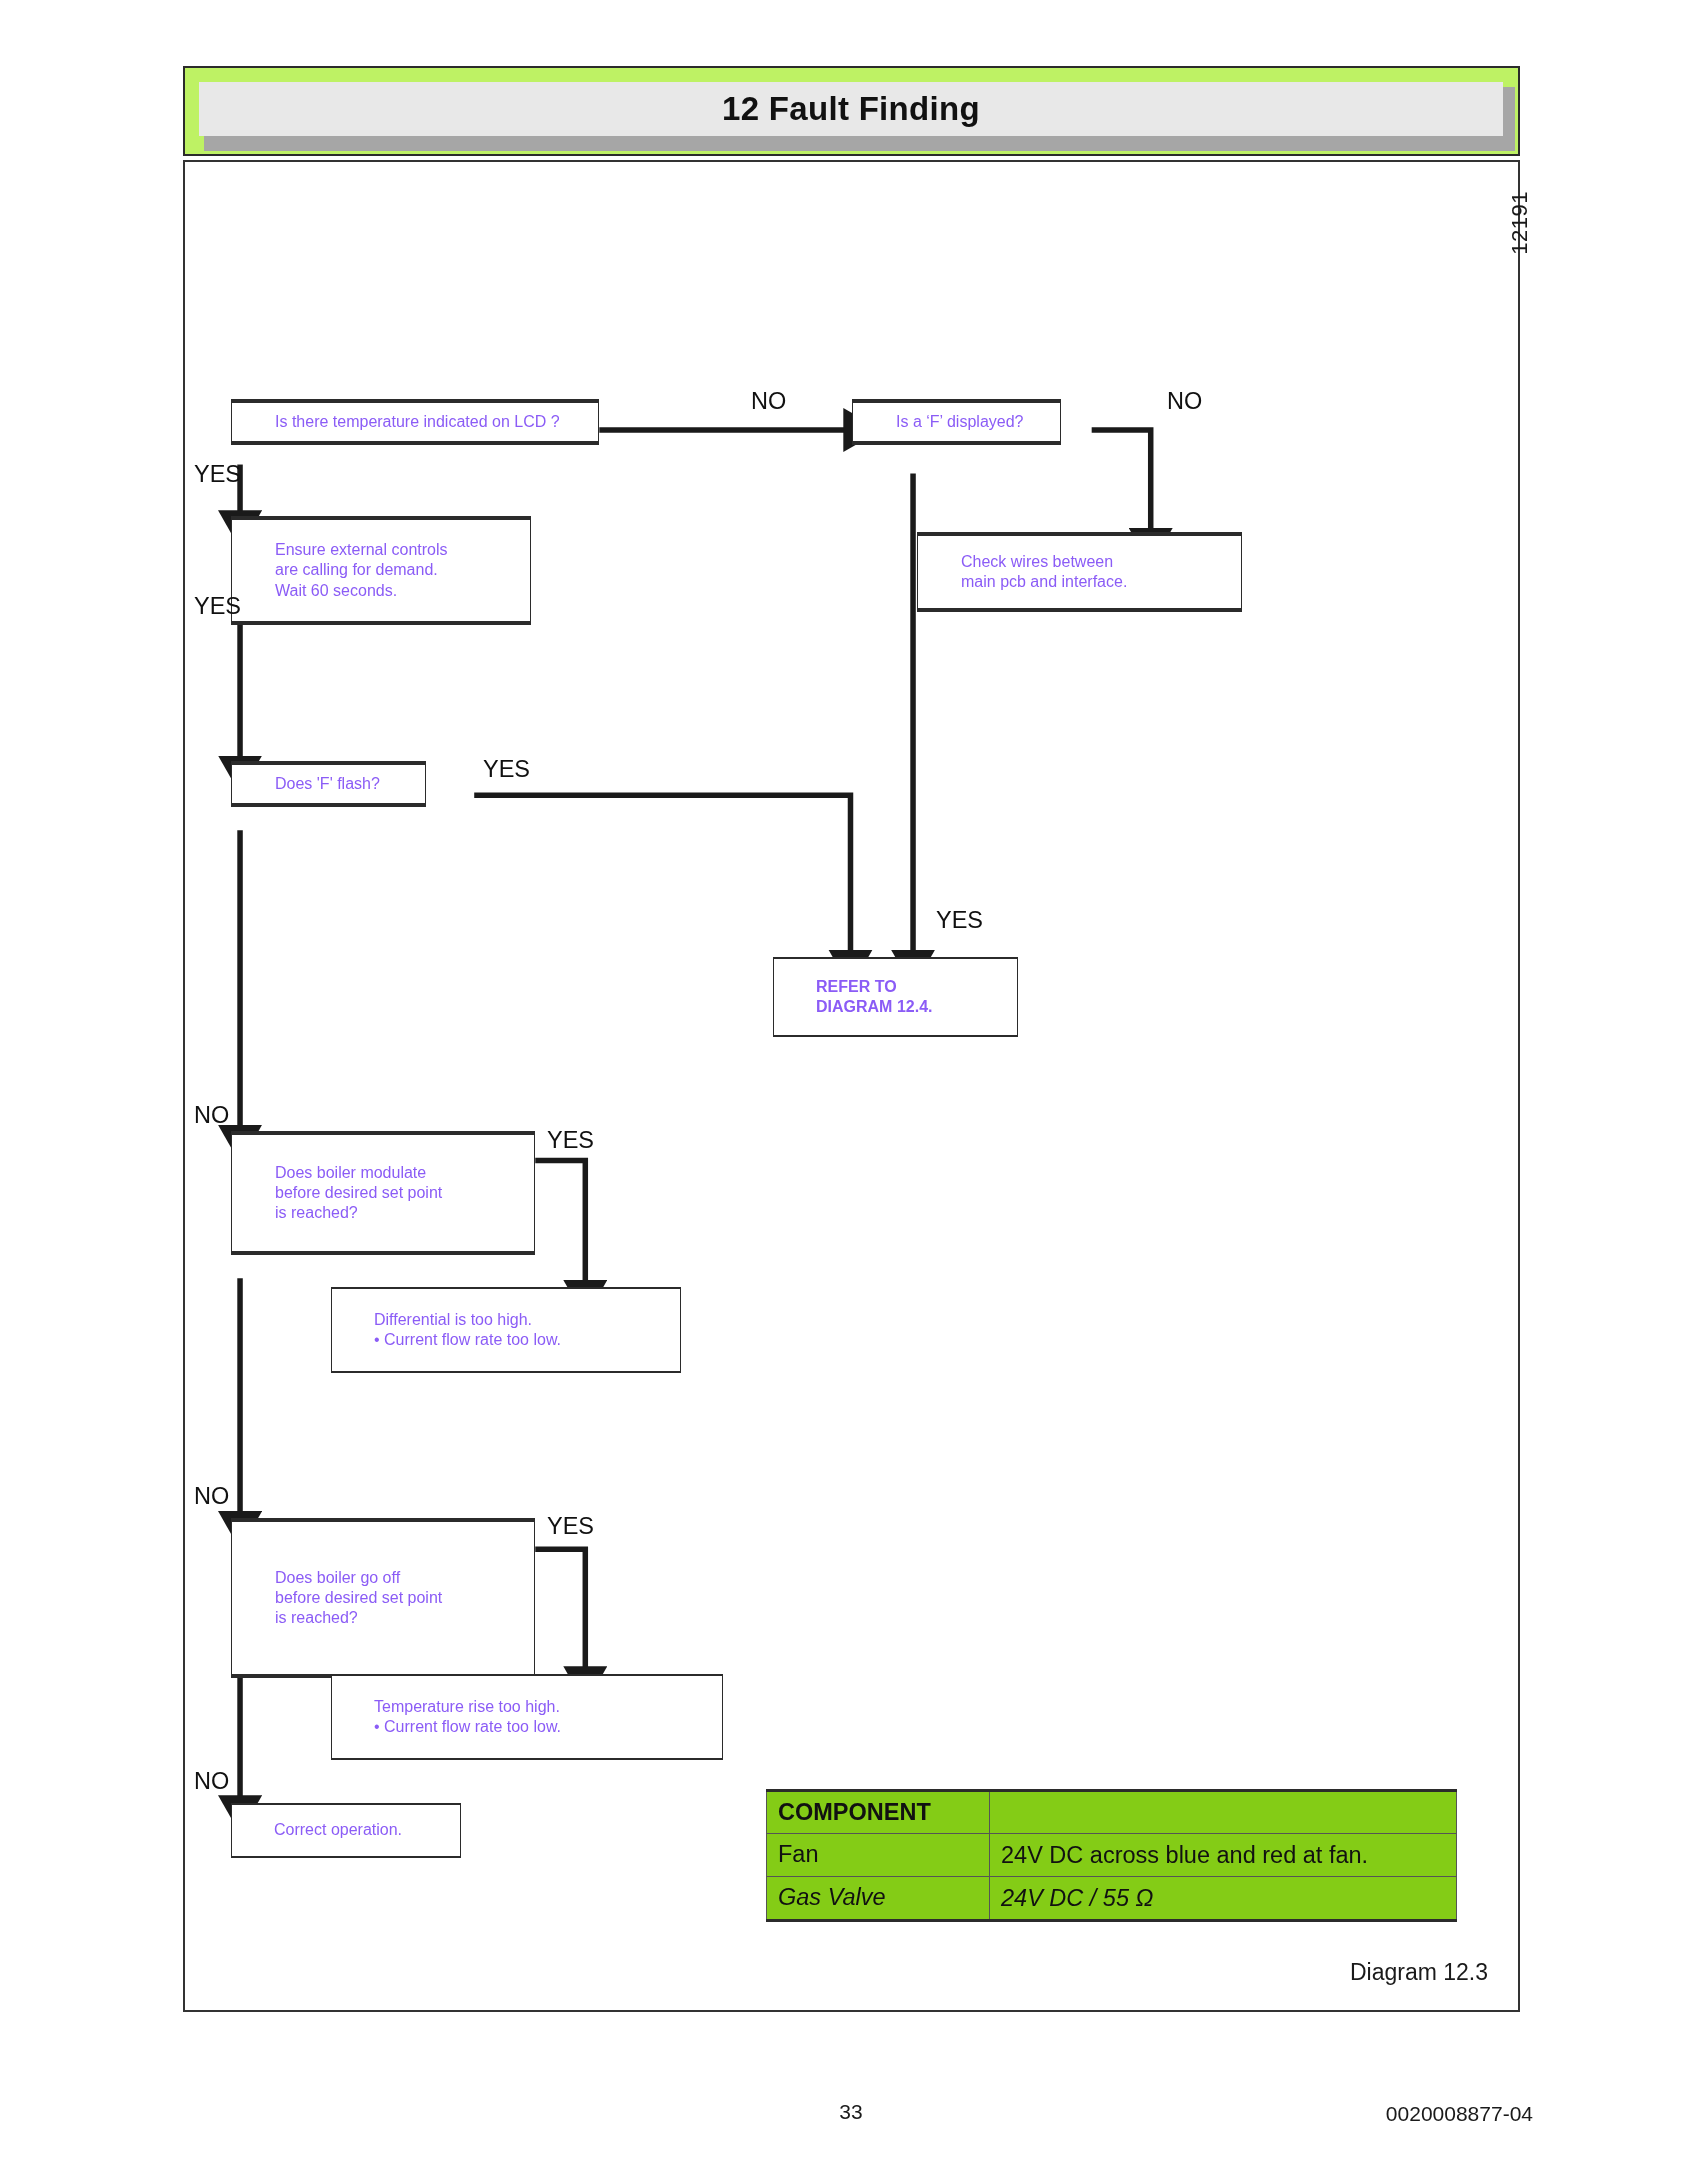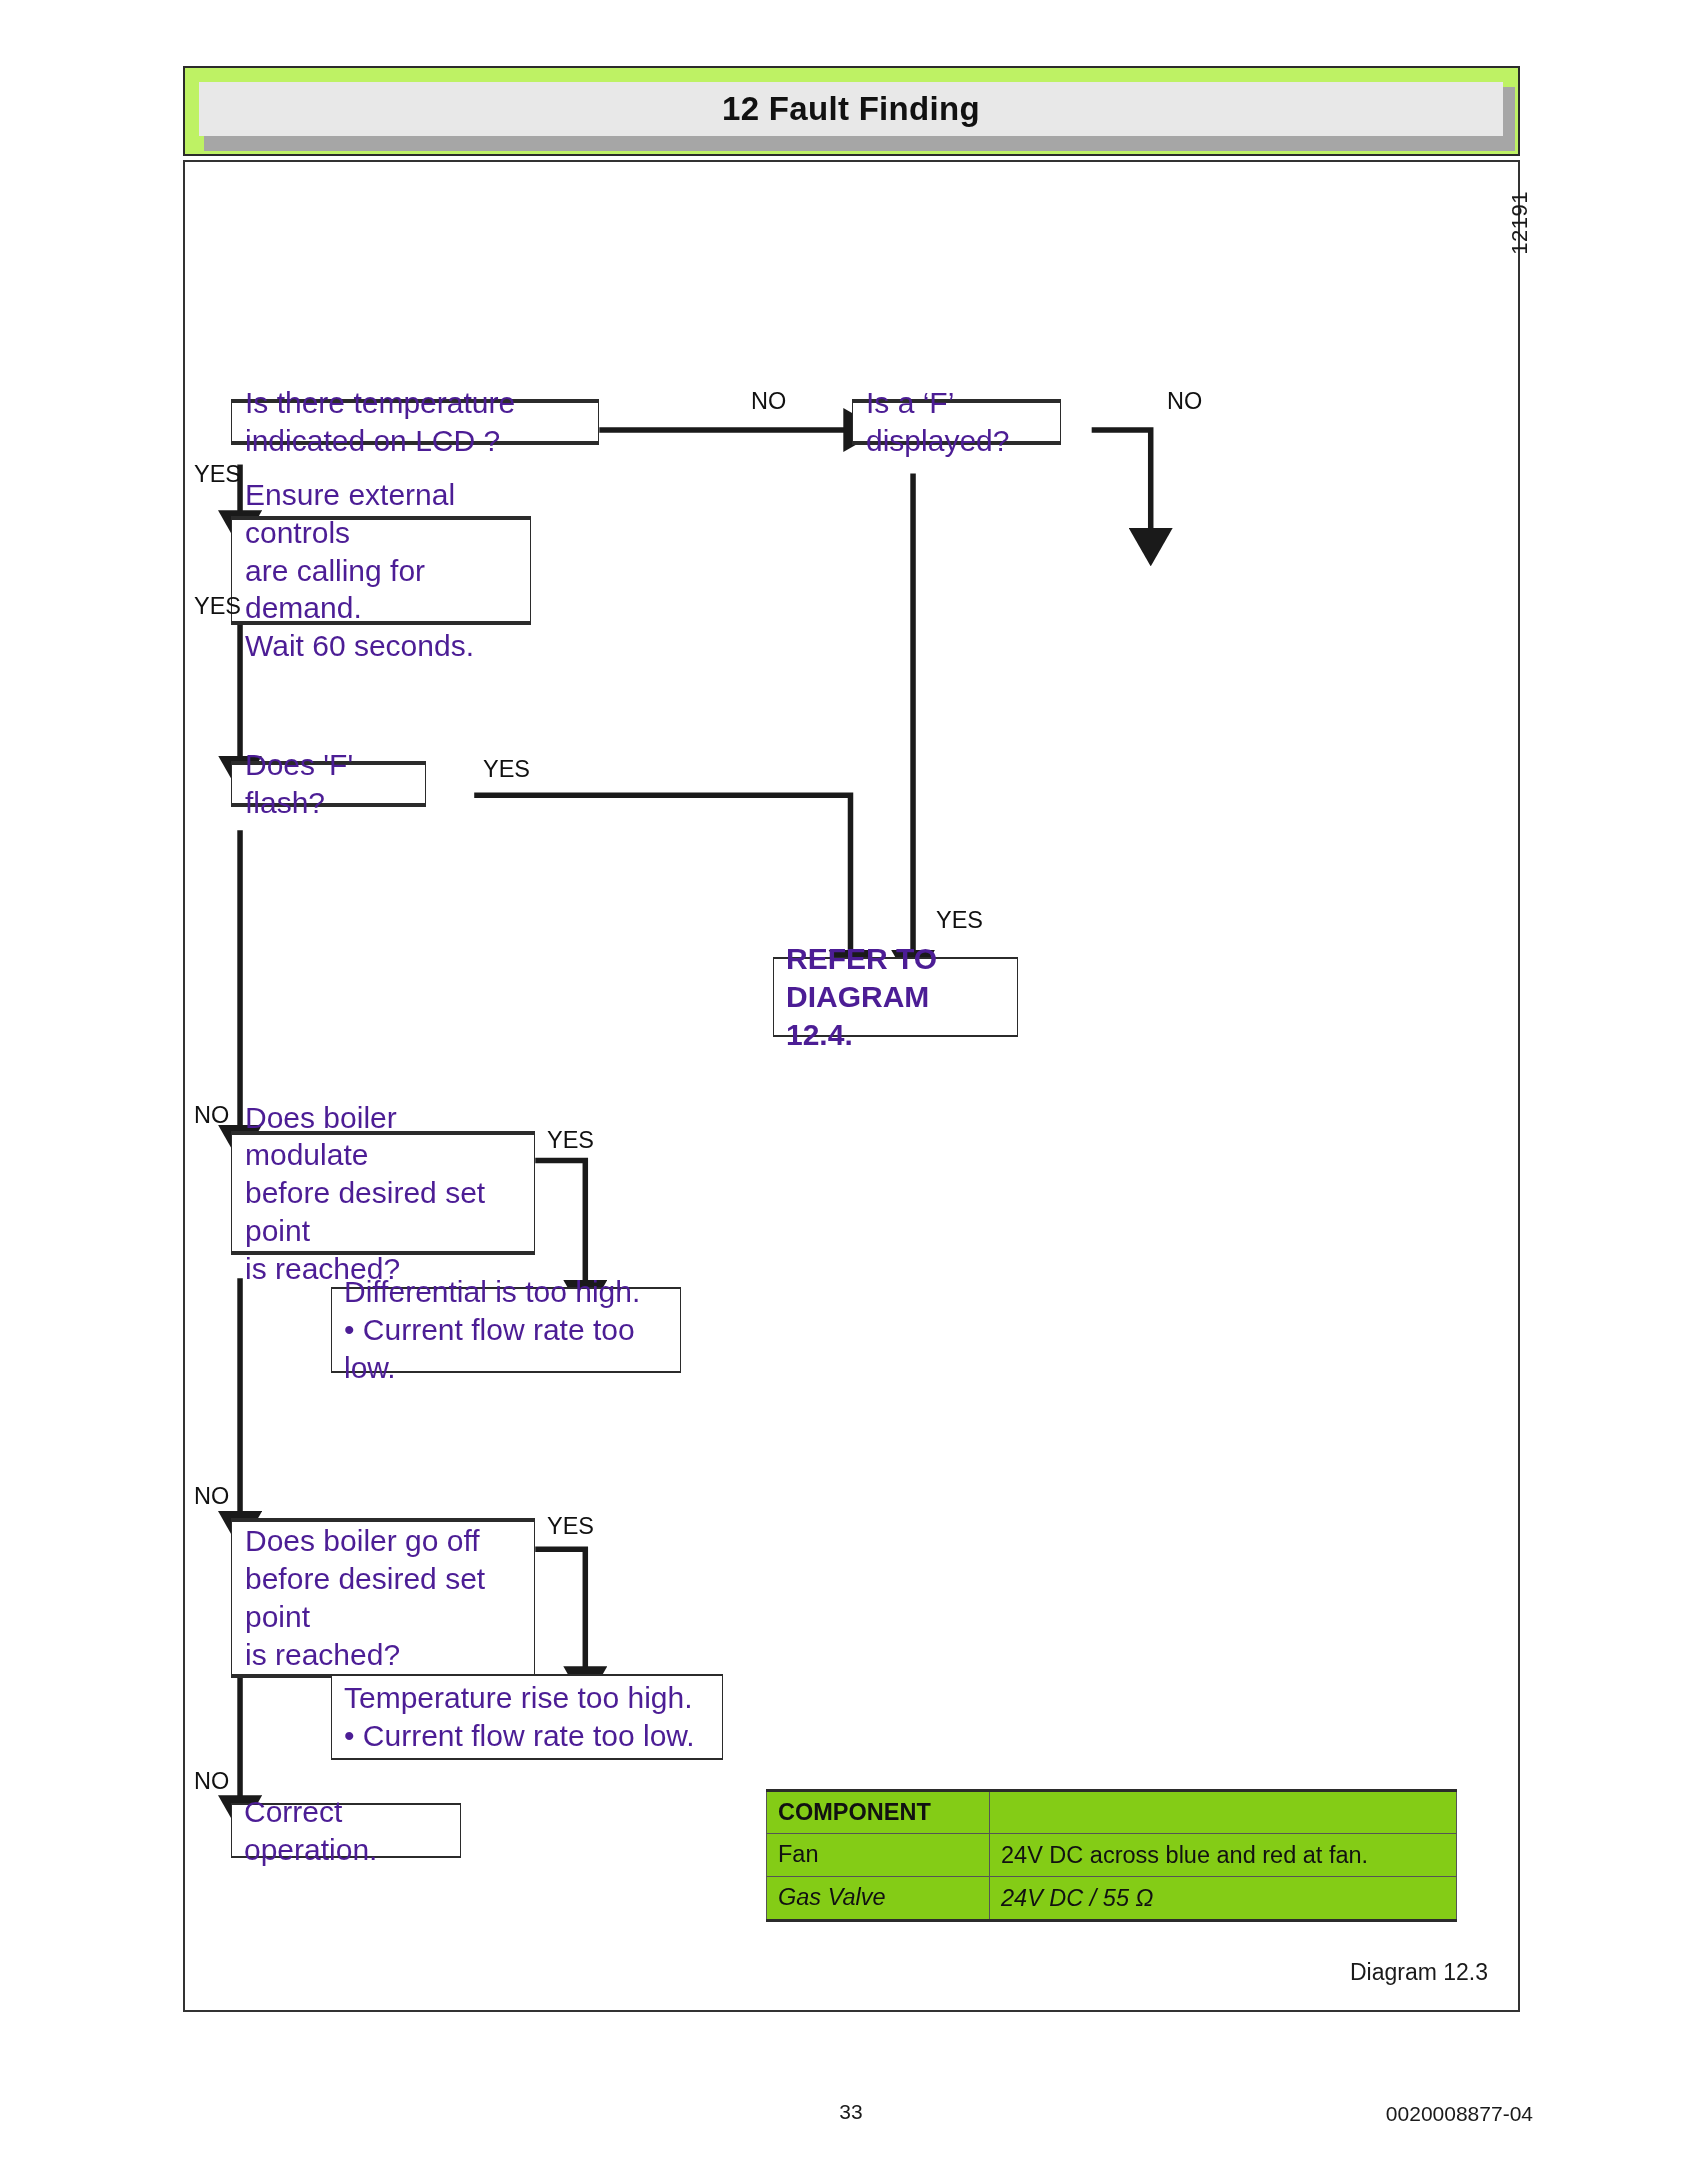--- a/index.html
+++ b/index.html
@@ -105,24 +105,25 @@
     box-sizing: border-box;
     background: #ffffff;
     border: 1.5px solid #2b2b2b;
     border-top-width: 4px;
     border-bottom-width: 4px;
     display: flex;
     align-items: center;
     padding: 0 13px;
   }
   .node .node-text {
-    font-size: 30px;
+    font-size: 16px;
     line-height: 1.26;
-    color: #4c1d95;
+    color: #8b5cf6;
     white-space: pre-line;
+    margin-left: 30px;
   }
   .node.bold .node-text { font-weight: bold; }
   .node.thinedge {
     border-top-width: 2px;
     border-bottom-width: 2px;
     padding-left: 12px;
   }
 
   .edge-label {
     position: absolute;
@@ -220,20 +221,24 @@
   </div>
 
   <div class="node" style="left:46px; top:237px; width:368px; height:46px;">
     <span class="node-text">Is there temperature indicated on LCD ?</span>
   </div>
 
   <div class="node" style="left:667px; top:237px; width:209px; height:46px;">
     <span class="node-text">Is a ‘F’ displayed?</span>
   </div>
 
+  <div class="node" style="left:732px; top:370px; width:325px; height:80px;">
+    <span class="node-text">Check wires between
+main pcb and interface.</span>
+  </div>
 
   <div class="node" style="left:46px; top:354px; width:300px; height:109px;">
     <span class="node-text">Ensure external controls
 are calling for demand.
 Wait 60 seconds.</span>
   </div>
 
   <div class="node" style="left:46px; top:599px; width:195px; height:46px;">
     <span class="node-text">Does 'F' flash?</span>
   </div>

